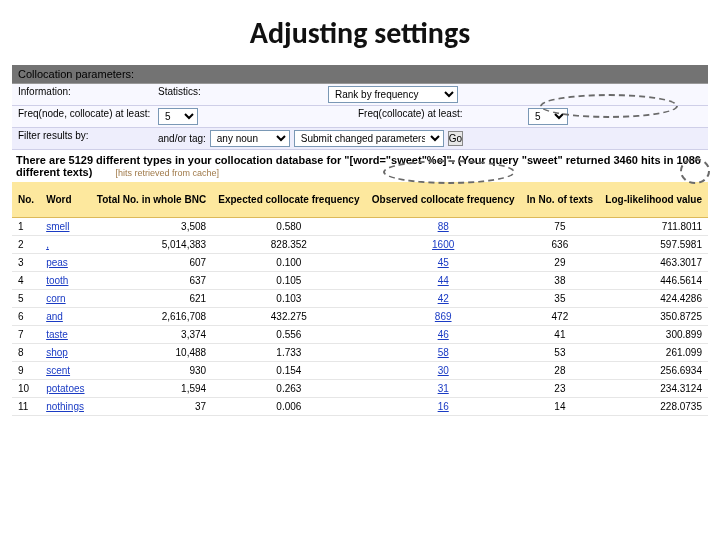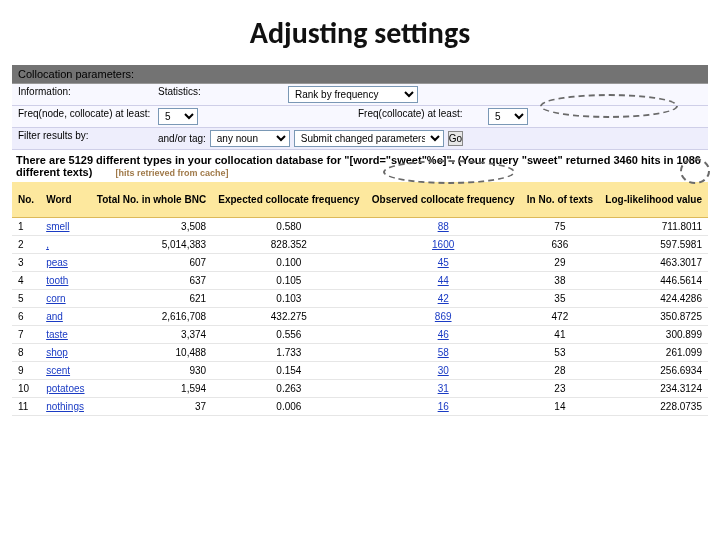--- a/index.html
+++ b/index.html
@@ -38,21 +38,21 @@
     border-bottom: 1px solid #cfcfe8;
     background: #f8f8ff;
     min-height: 22px;
     padding: 2px 6px;
     font-size: 10px;
   }
   .param-row.alt { background: #eeeefc; }
   .cell-label { flex: 0 0 140px; }
   .cell-control { flex: 0 0 200px; display:flex; gap:3px; align-items:center;}
   .cell-label2 { flex: 0 0 130px; }
-  .cell-control2 { flex: 1 1 auto; display:flex; gap:4px; align-items:center; }
+  .cell-control2 { flex: 1 1 auto; display:flex; gap:4px; align-items:center;margin-left:40px; }
   select, input[type=text] {
     font-family: inherit;
     font-size: 10px;
     padding: 1px 2px;
     border: 1px solid #7a98b5;
     background: #fff;
   }
   select { height: 17px; }
   input[type=text] { height: 15px; }
   button.go {
@@ -68,21 +68,21 @@
     border-radius: 50%;
     pointer-events: none;
   }
   .summary {
     font-size: 11px;
     font-weight: bold;
     padding: 4px 4px 0 4px;
   }
   .note {
     font-size: 9px;
-    font-weight: bold;
+    font-weight: normal;
     color: #a07a4a;
     margin-left: 6px;
     padding-left: 14px;
   }
   table.coll {
     width: 100%;
     border-collapse: collapse;
     margin-top: 4px;
     font-size: 10px;
   }

